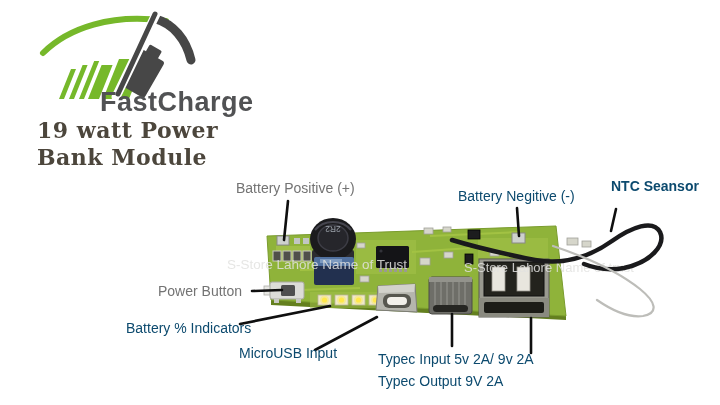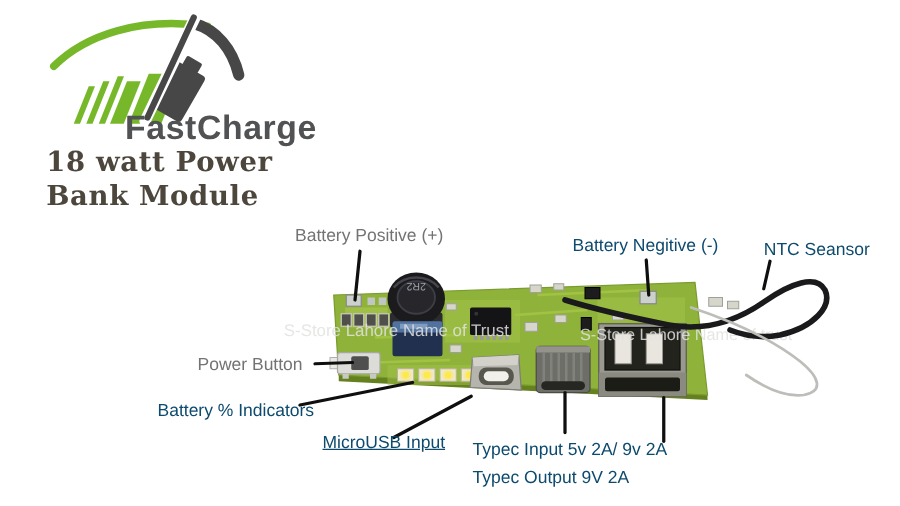--- a/index.html
+++ b/index.html
@@ -184,35 +184,35 @@
       <line x1="252" y1="291" x2="282" y2="290"></line>
       <line x1="240" y1="324" x2="330" y2="306"></line>
       <line x1="315" y1="350" x2="377" y2="317"></line>
       <line x1="452" y1="314" x2="452" y2="346"></line>
       <line x1="531" y1="318" x2="531" y2="353"></line>
     </g>
   </svg>
 
   <div class="brand">FastCharge</div>
   <div class="tagline">
-    <div>18 watt Power</div>
+    <div>19 watt Power</div>
     <div>Bank Module</div>
   </div>
 
   <div class="lbl red" style="left:236px;top:180px;">Battery Positive (+)</div>
 
   <div class="lbl" style="left:458px;top:188px;">Battery Negitive (-)</div>
 
-  <div class="lbl" style="left:611px;top:191px;">NTC Seansor</div>
+  <div class="lbl" style="left:611px;top:178px;font-weight:bold;">NTC Seansor</div>
 
   <div class="lbl red" style="left:158px;top:283px;">Power Button</div>
 
   <div class="lbl" style="left:126px;top:320px;">Battery % Indicators</div>
 
-  <div class="lbl" style="left:258px;top:345px;text-decoration:underline;">MicroUSB Input</div>
+  <div class="lbl" style="left:239px;top:345px;">MicroUSB Input</div>
 
   <div class="lbl" style="left:378px;top:348px;line-height:22px;">
     <div>Typec Input 5v 2A/ 9v 2A</div>
     <div>Typec Output 9V 2A</div>
   </div>
 
 
 </div>
 
 </body></html>

